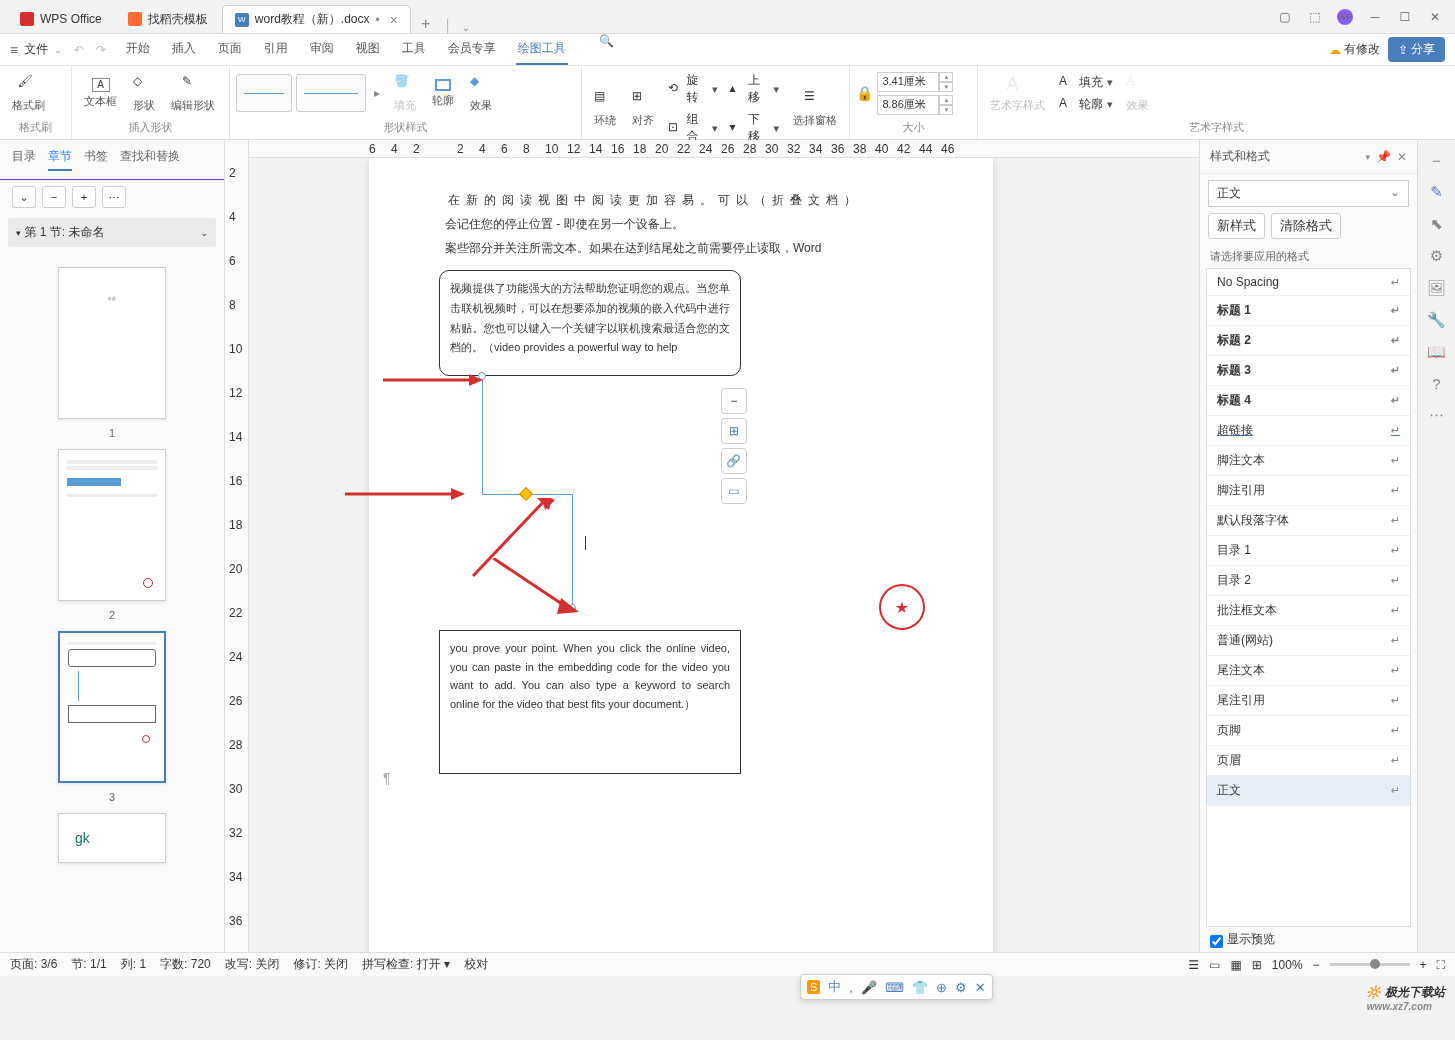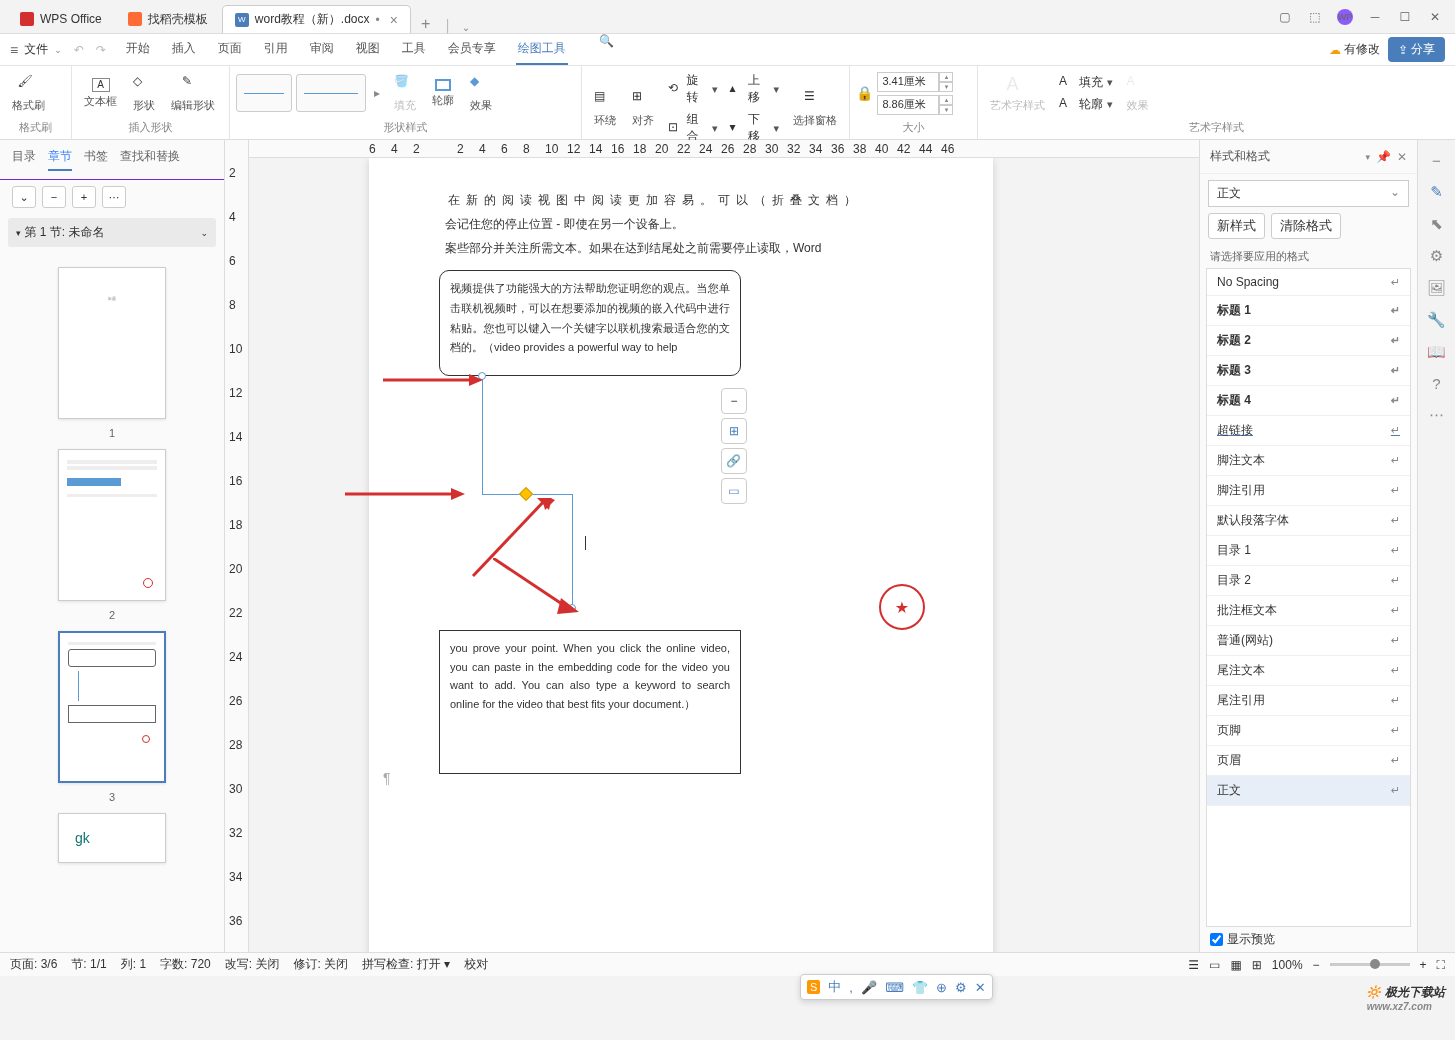--- a/index.html
+++ b/index.html
@@ -79,21 +79,21 @@
 .sp-btn{padding:3px 8px;border:1px solid #ccc;background:#fff;border-radius:3px;cursor:pointer;font-size:13px}
 .sp-hint{padding:4px 10px;font-size:11px;color:#666}
 .style-list{flex:1;overflow:auto;border:1px solid #ddd;margin:0 6px;background:#fff}
 .style-item{padding:6px 10px;display:flex;justify-content:space-between;align-items:center;cursor:pointer;border-bottom:1px solid #f0f0f0}
 .style-item.active-style{background:#e8eef7}
 .style-item.heading{font-weight:bold;font-size:15px}
 .style-item .ret{color:#888;font-size:11px}
 .style-item.link{color:#4a7ebb;text-decoration:underline}
 .sp-footer{padding:6px 10px;display:flex;align-items:center;gap:6px}
 .sp-footer select{flex:1;padding:2px 4px;border:1px solid #ccc;font-size:11px}
-.sp-check{padding:4px 10px;display:flex;align-items:center;gap:4px;font-size:11px}
+.sp-check{padding:4px 10px;display:flex;align-items:flex-end;gap:4px;font-size:11px}
 .side-tools{width:38px;background:#f3f3f3;border-left:1px solid #ddd;display:flex;flex-direction:column;align-items:center;gap:14px;padding-top:12px}
 .side-tools span{color:#888;cursor:pointer;font-size:15px}
 .statusbar{height:24px;background:#fafafa;border-top:1px solid #ddd;display:flex;align-items:center;padding:0 10px;gap:14px;font-size:11px;color:#666}
 .statusbar .right{margin-left:auto;display:flex;align-items:center;gap:10px}
 .zoom-slider{width:80px;height:3px;background:#ccc;position:relative}
 .zoom-slider::after{content:"";position:absolute;left:50%;top:-4px;width:10px;height:10px;background:#888;border-radius:50%}
 .ime-bar{position:absolute;bottom:40px;left:800px;background:#fff;border:1px solid #ccc;border-radius:4px;padding:3px 6px;display:flex;gap:8px;align-items:center;box-shadow:0 2px 6px rgba(0,0,0,0.15)}
 .ime-bar span{color:#4a7ebb;font-size:13px}
 .watermark{position:absolute;bottom:28px;right:10px;color:#22c55e;font-size:13px;font-style:italic;font-weight:bold}
 .watermark small{color:#888;font-size:10px;display:block}

